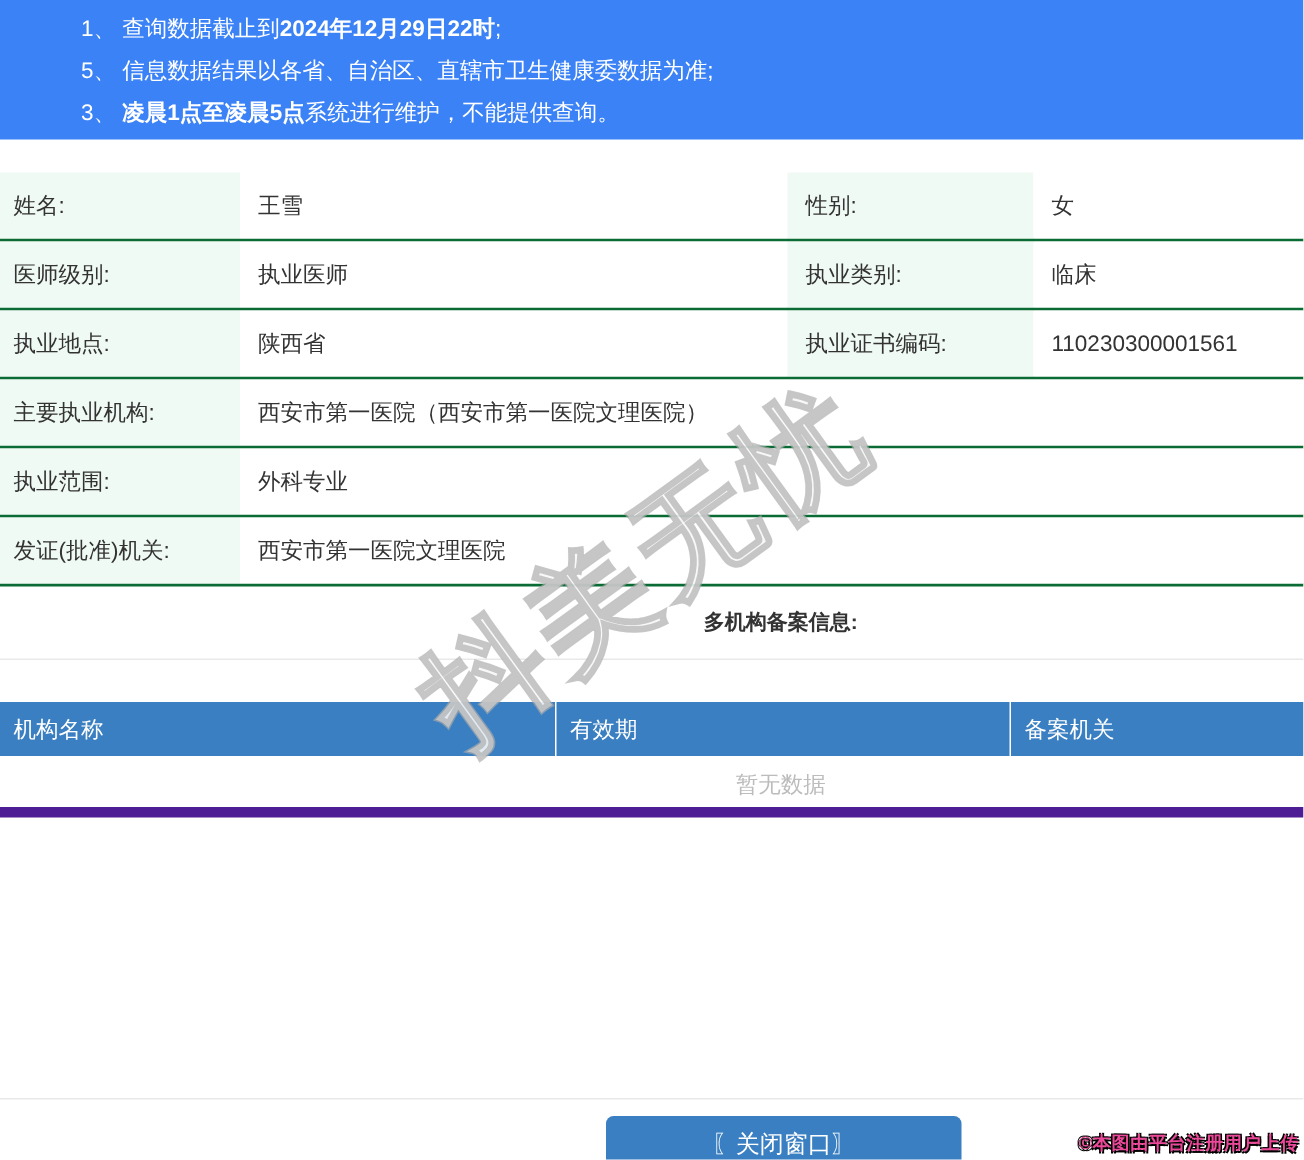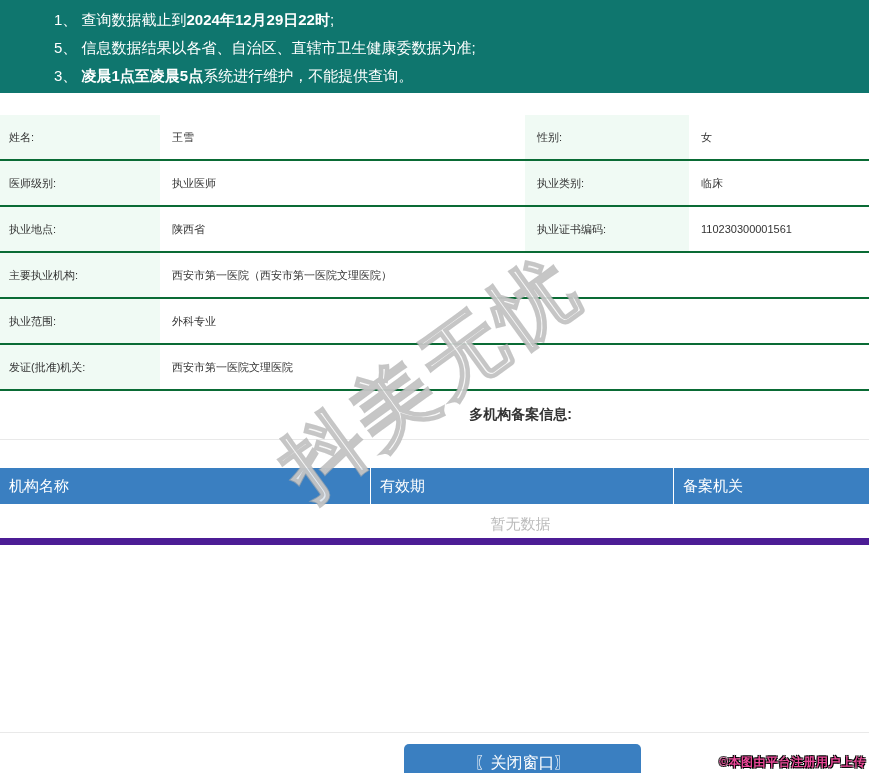--- a/index.html
+++ b/index.html
@@ -7,37 +7,37 @@
   body {
     font-family: "Liberation Sans", "DejaVu Sans", sans-serif;
     background: #ffffff;
     color: #333;
     position: relative;
   }
 
   
   .notice {
     height: 93px;
-    background: #0f766e;
+    background: #3b82f6;
     color: #ffffff;
     padding: 6px 10px 0 54px;
     font-size: 15px;
   }
   .notice-line { line-height: 28px; white-space: nowrap; }
   .notice-line .b { font-weight: bold; }
 
   .gap1 { height: 22px; }
 
   
   .info-table { width: 869px; }
   .irow {
     display: grid;
     height: 46px;
     border-bottom: 2px solid #0a6b35;
-    font-size: 11px;
+    font-size: 15px;
     color: #333;
   }
   .irow.two { grid-template-columns: 160px 365px 164px 180px; }
   .irow.one { grid-template-columns: 160px 1fr; }
   .ilabel {
     background: #f0faf4;
     display: flex;
     align-items: center;
     padding-left: 9px;
     height: 100%;

